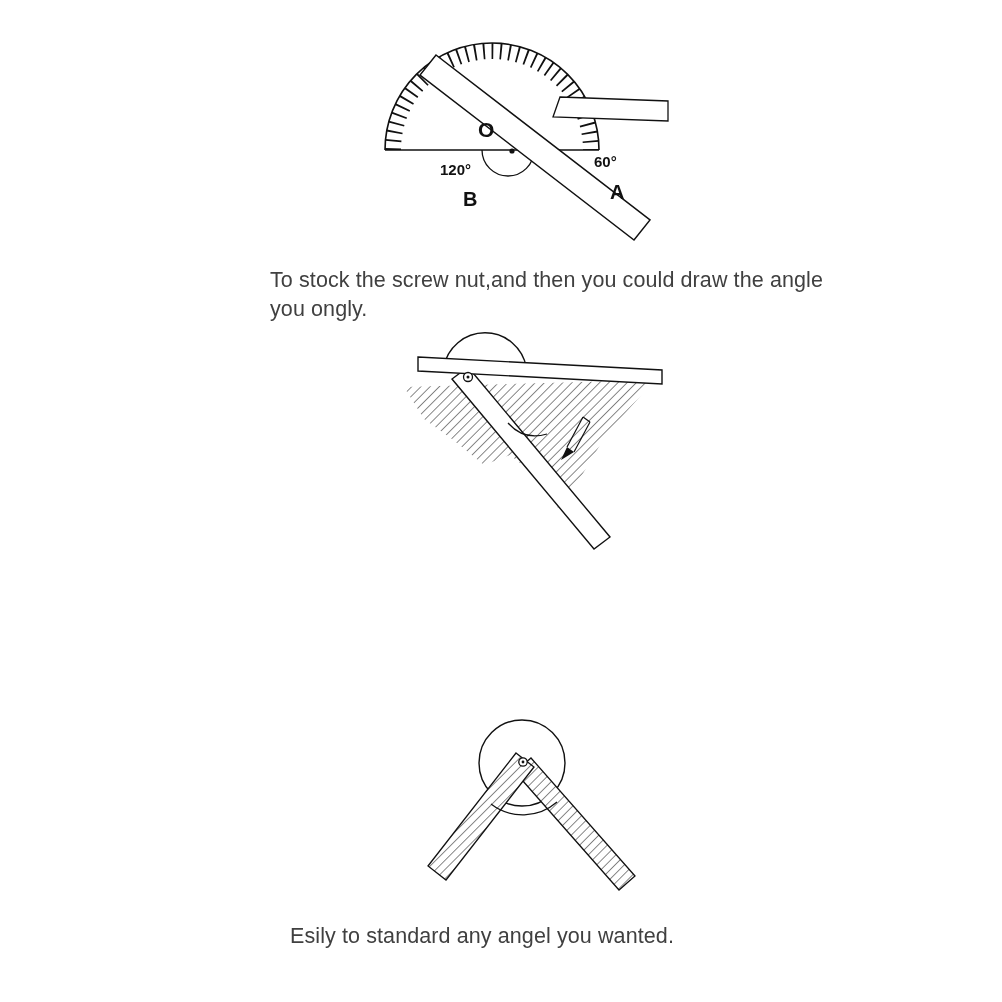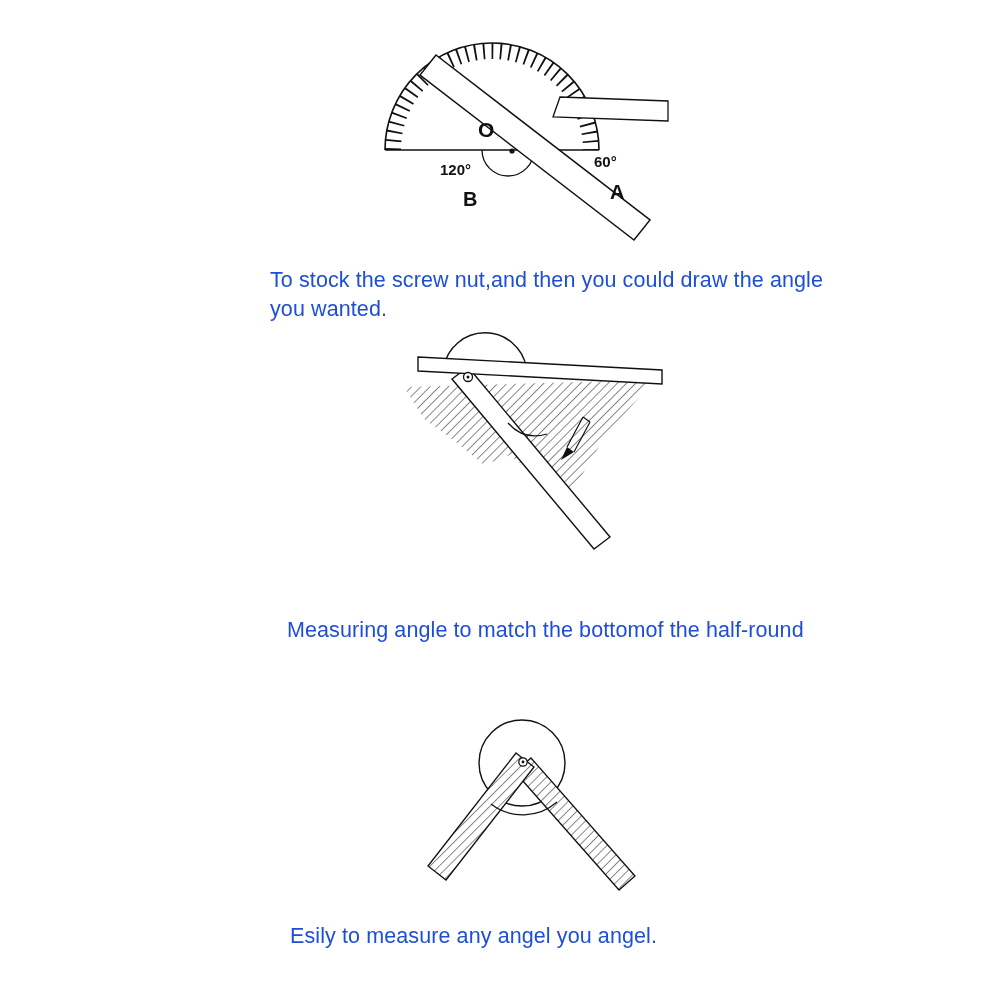--- a/index.html
+++ b/index.html
@@ -1,20 +1,20 @@
 <!DOCTYPE html>
 <html><head>
 <meta charset="utf-8">
 <style>
   html,body{margin:0;padding:0;background:#fff;}
   .page{position:relative;width:1002px;height:1002px;background:#ffffff;overflow:hidden;
         font-family:"Liberation Sans", sans-serif;color:#1a1a1a;}
   .fig{position:absolute;}
   .fig svg{display:block;}
-  .caption{position:absolute;font-size:21.5px;line-height:29px;color:#1d4ed8;
+  .caption{position:absolute;font-size:21.5px;line-height:29px;color:#404040;
            letter-spacing:0.1px;}
   .caption .line{white-space:nowrap;}
   svg text{font-family:"Liberation Sans", sans-serif;fill:#111;}
   .lbl-small{font-size:15px;font-weight:bold;}
   .lbl-big{font-size:20px;font-weight:bold;}
   .lbl-o{font-size:21px;font-weight:bold;}
 </style>
 </head>
 <body>
 
@@ -40,21 +40,21 @@
       <text x="148" y="112" class="lbl-o">O</text>
       <text x="110" y="150" class="lbl-small">120°</text>
       <text x="264" y="142" class="lbl-small">60°</text>
       <text x="133" y="181" class="lbl-big">B</text>
       <text x="280" y="174" class="lbl-big">A</text>
     </svg>
   </div>
 
   <div class="caption" style="left:270px;top:266px;">
     <div class="line">To stock the screw nut,and then you could draw the angle</div>
-    <div class="line">you wanted.</div>
+    <div class="line">you ongly.</div>
   </div>
 
   <div class="fig" style="left:390px;top:325px;">
     <svg width="280" height="230" viewBox="0 0 280 230">
       <defs>
         <pattern id="h2" width="6.5" height="6.5" patternUnits="userSpaceOnUse" patternTransform="rotate(45)">
           <rect width="6.5" height="6.5" fill="#ffffff"></rect>
           <line x1="0" y1="0" x2="0" y2="6.5" stroke="#111" stroke-width="1"></line>
         </pattern>
       </defs>
@@ -75,21 +75,20 @@
       <g stroke="#111" stroke-width="1.2" fill="none">
         <line x1="193" y1="92" x2="177" y2="122"></line>
         <line x1="200" y1="97" x2="184" y2="127"></line>
         <line x1="193" y1="92" x2="200" y2="97"></line>
         <path d="M177 122 L184 127 L171 135 Z" fill="#111" stroke="none"></path>
       </g>
     </svg>
   </div>
 
   <div class="caption" style="left:287px;top:616px;">
-    <div class="line">Measuring angle to match the bottomof the half-round</div>
   </div>
 
   <div class="fig" style="left:415px;top:715px;">
     <svg width="250" height="190" viewBox="0 0 250 190">
       <defs>
         <pattern id="h3" width="6.5" height="6.5" patternUnits="userSpaceOnUse" patternTransform="rotate(45)">
           <rect width="6.5" height="6.5" fill="#ffffff"></rect>
           <line x1="0" y1="0" x2="0" y2="6.5" stroke="#111" stroke-width="1"></line>
         </pattern>
       </defs>
@@ -101,16 +100,16 @@
       <polygon points="101,38 119,52 31,165 13,151" fill="url(#h3)" stroke="#111" stroke-width="1.3"></polygon>
 
       <path d="M 76 89 A 52 52 0 0 0 142 87" fill="none" stroke="#111" stroke-width="1.2"></path>
 
       <circle cx="108" cy="47" r="4.2" fill="#fff" stroke="#111" stroke-width="1.3"></circle>
       <circle cx="108" cy="47" r="1.4" fill="#111"></circle>
     </svg>
   </div>
 
   <div class="caption" style="left:290px;top:922px;">
-    <div class="line">Esily to measure any angel you angel.</div>
+    <div class="line">Esily to standard any angel you wanted.</div>
   </div>
 
 </div>
 
 </body></html>

